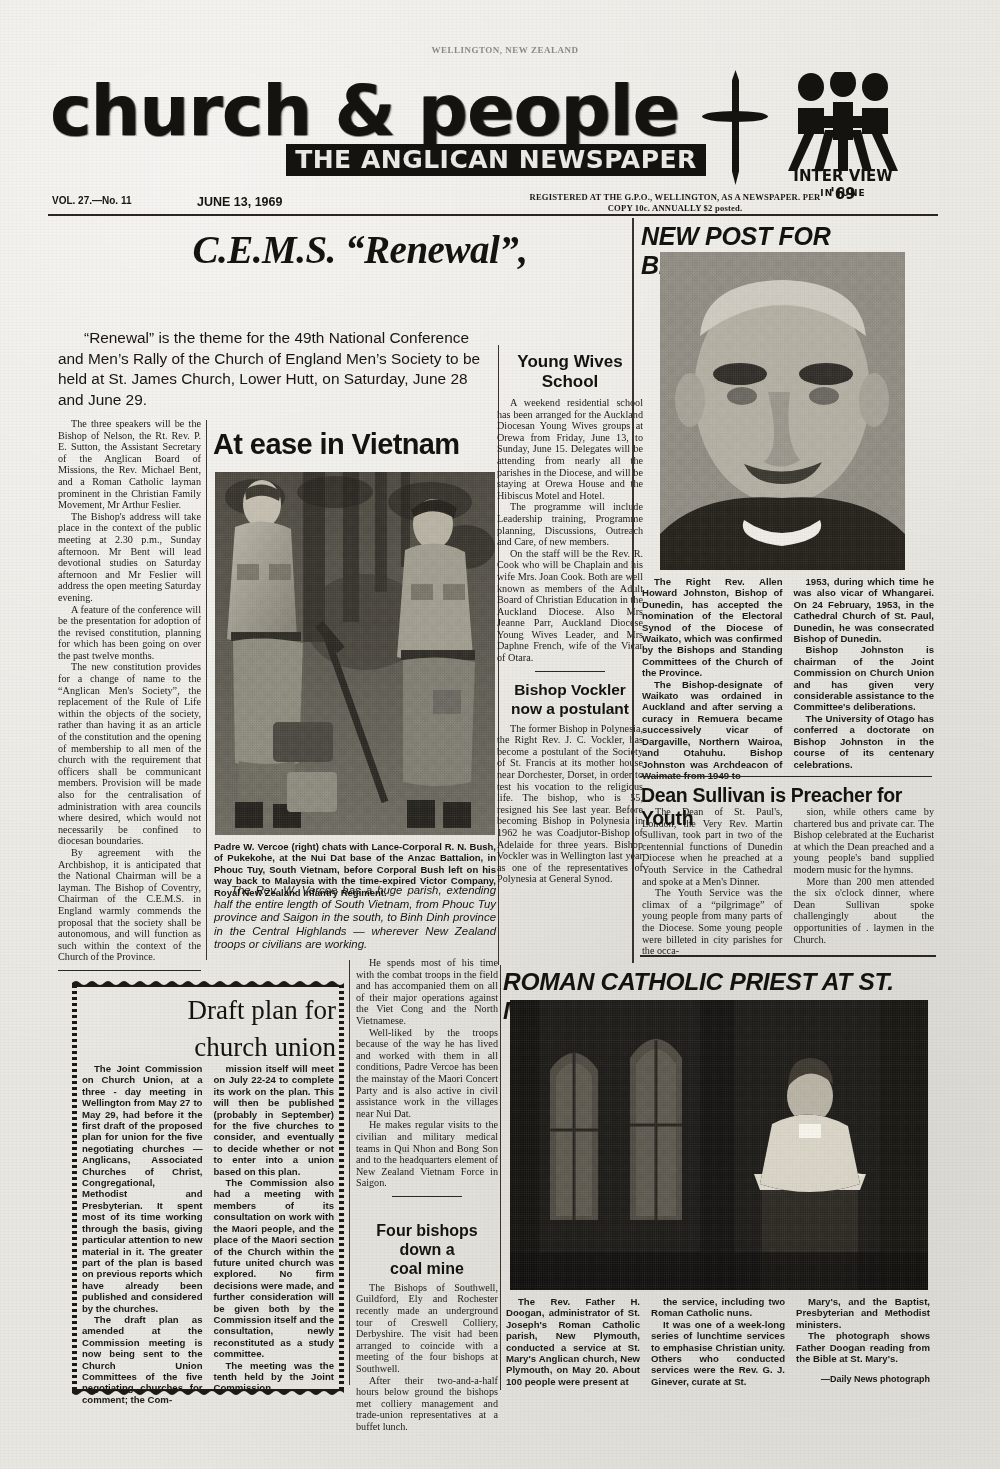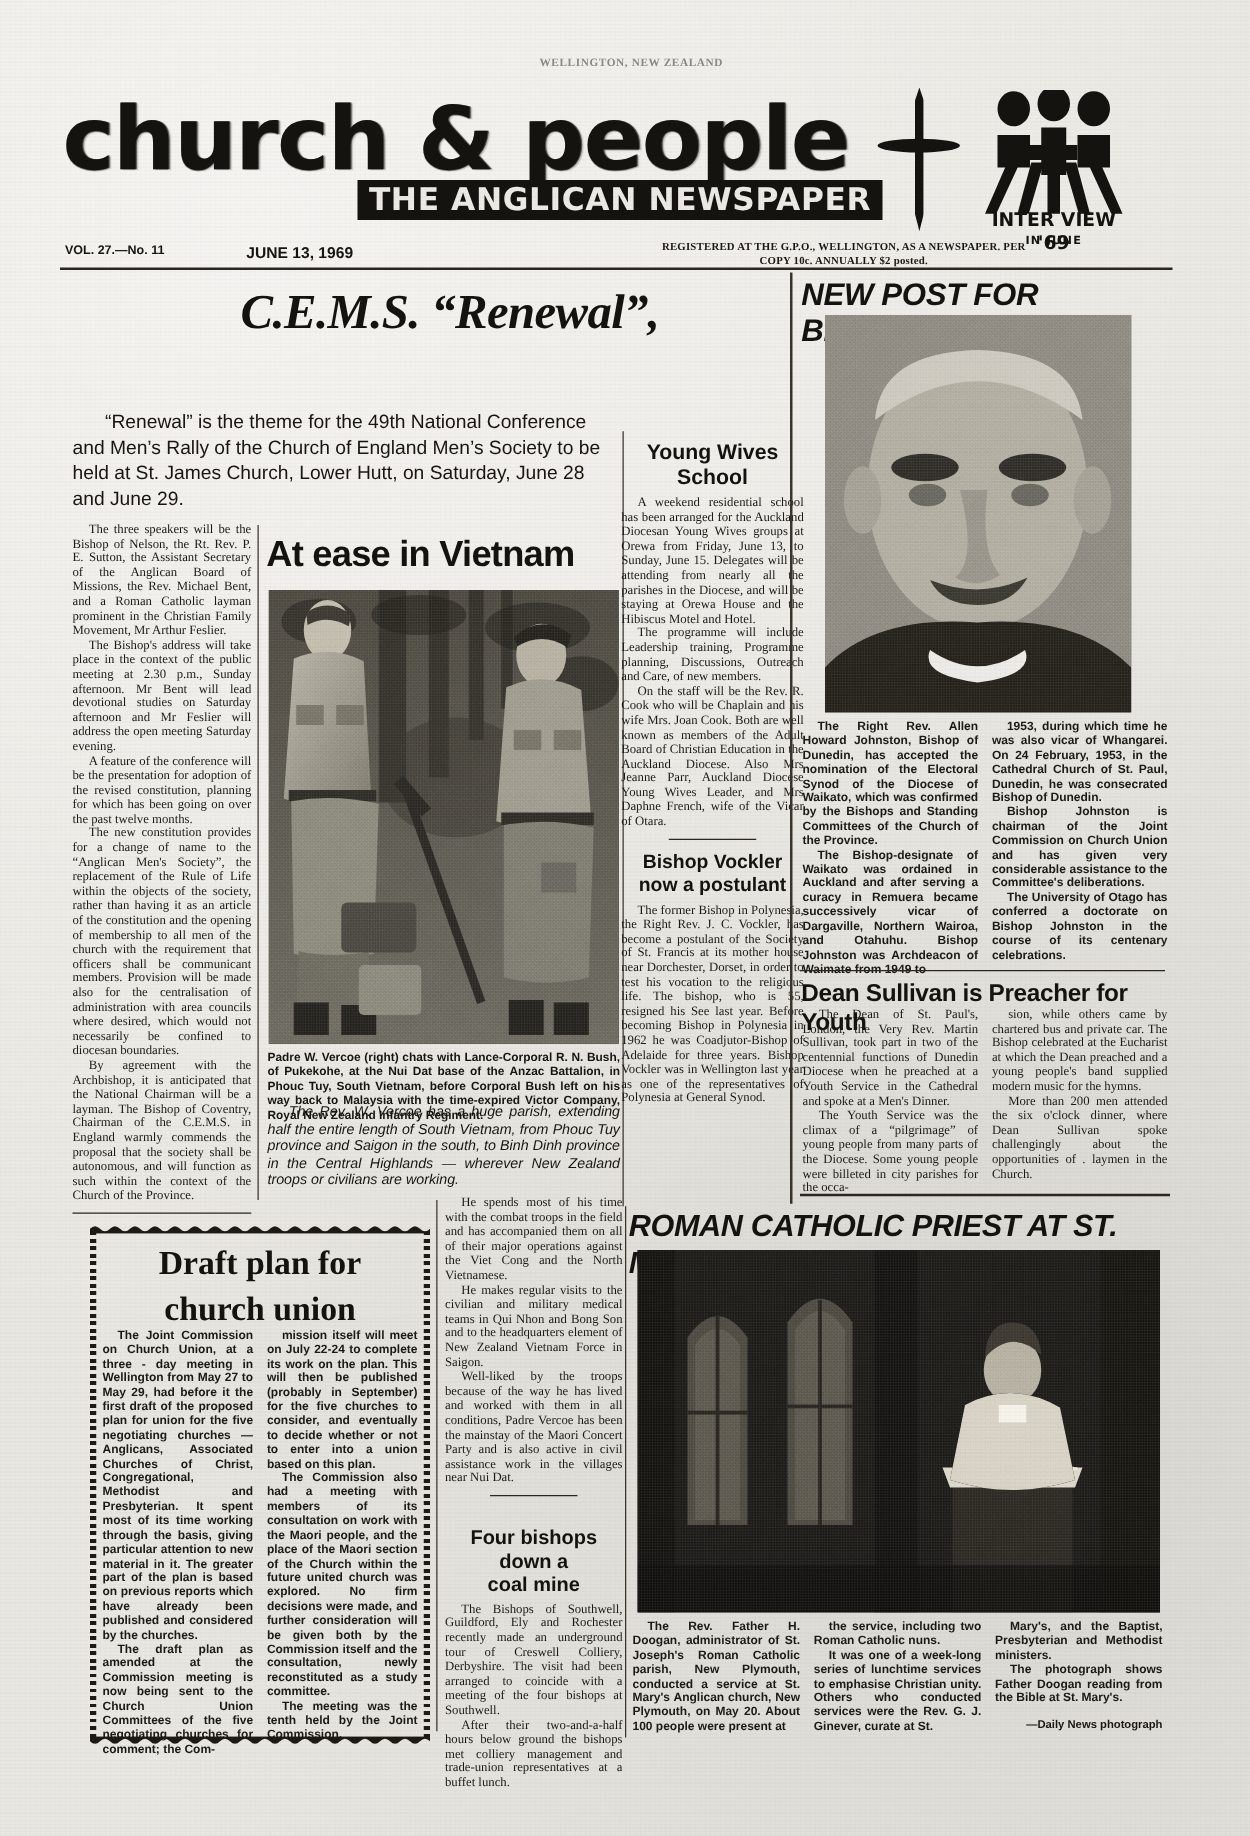--- a/index.html
+++ b/index.html
@@ -172,22 +172,22 @@
   }
   .wavy { position:absolute; left:0; width:272px; height:9px; overflow:hidden; }
   .wavy svg{ display:block; }
   .vbar-l, .vbar-r {
     position:absolute; top:8px; width:5px; height:404px;
     background: repeating-linear-gradient(0deg,#1d1a14 0 3px, transparent 3px 6px);
   }
   .vbar-l{left:0;} .vbar-r{right:0;}
   .draft-head {
     position:absolute; left:8px; top:14px; width:256px;
-    font-family:"Liberation Serif", serif; font-weight:bold;
-    font-size:27px; line-height:37px; text-align:center; color:#15130f;
+    font-family:"Liberation Serif", serif; font-weight:normal;
+    font-size:27px; line-height:37px; text-align:right; color:#15130f;
   }
   .draft-cols { position:absolute; left:10px; top:85px; width:252px; }
 
   
   .mid-col { position:absolute; left:356px; top:957px; width:142px; }
   .four-head {
     font-family:"Liberation Sans", sans-serif; font-weight:bold;
     font-size:16px; line-height:19px; text-align:center; color:#15130f;
   }
 
@@ -471,22 +471,22 @@
         <p>The meeting was the tenth held by the Joint Commission.</p>
       </div>
     </div>
   </div>
 
   <div class="sep-v" style="left:349px; top:960px; height:425px;"></div>
 
   <div class="mid-col">
     <div class="body-serif">
       <p>He spends most of his time with the combat troops in the field and has accompanied them on all of their major operations against the Viet Cong and the North Vietnamese.</p>
+      <p>Well-liked by the troops because of the way he has lived and worked with them in all conditions, Padre Vercoe has been the mainstay of the Maori Concert Party and is also active in civil assistance work in the villages near Nui Dat.</p>
       <p>He makes regular visits to the civilian and military medical teams in Qui Nhon and Bong Son and to the headquarters element of New Zealand Vietnam Force in Saigon.</p>
-      <p>Well-liked by the troops because of the way he has lived and worked with them in all conditions, Padre Vercoe has been the mainstay of the Maori Concert Party and is also active in civil assistance work in the villages near Nui Dat.</p>
     </div>
     <div class="hr-short"></div>
     <div class="four-head" style="margin-top:24px;">
       <div>Four bishops down a</div>
       <div>coal mine</div>
     </div>
     <div class="body-serif" style="margin-top:4px;">
       <p>The Bishops of Southwell, Guildford, Ely and Rochester recently made an underground tour of Creswell Colliery, Derbyshire. The visit had been arranged to coincide with a meeting of the four bishops at Southwell.</p>
       <p>After their two-and-a-half hours below ground the bishops met colliery management and trade-union representatives at a buffet lunch.</p>
     </div>

